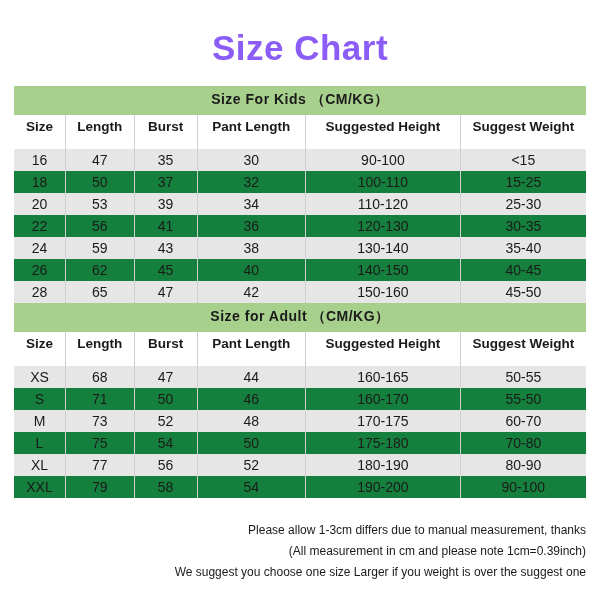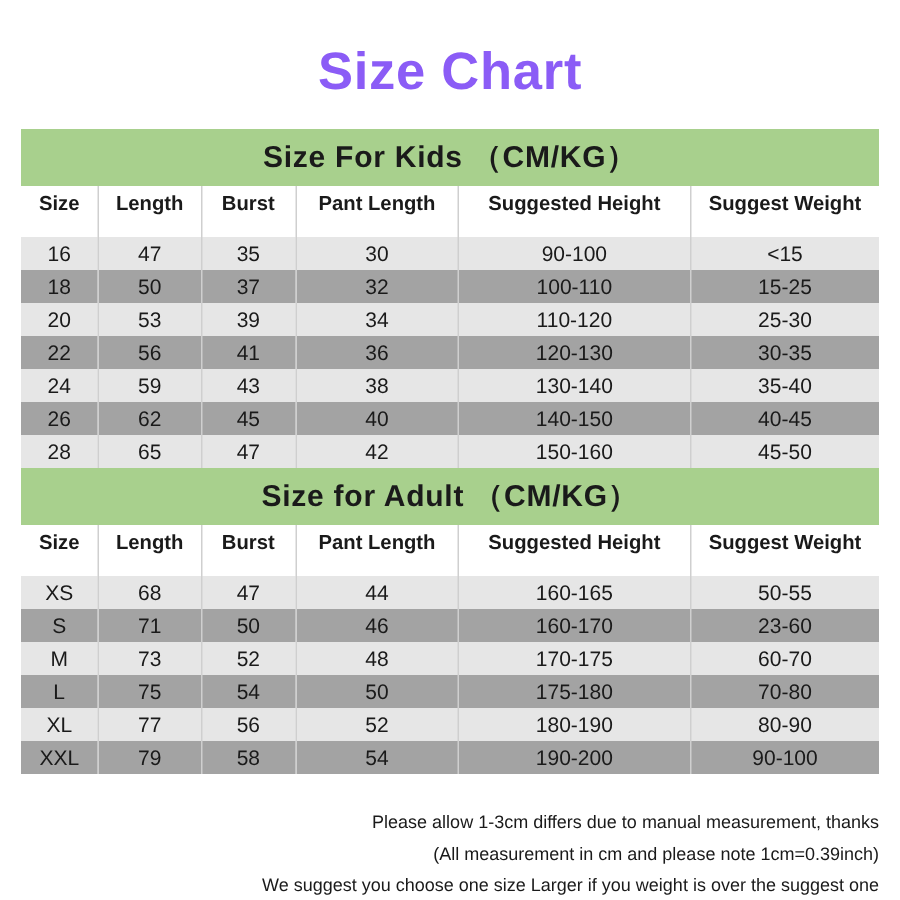--- a/index.html
+++ b/index.html
@@ -36,21 +36,21 @@
     border-collapse: collapse;
     table-layout: fixed;
     font-size: 13.5px;
   }
   table.chart + table.chart {
   }
   .band-head td {
     background: #a8d08d;
     text-align: center;
     font-weight: bold;
-    font-size: 20px;
+    font-size: 14px;
     padding: 5px 0 6px 0;
     letter-spacing: 0.5px;
     border: none;
   }
   .col-head td {
     background: #ffffff;
     font-weight: bold;
     text-align: center;
     font-size: 13.5px;
     padding: 4px 0 15px 0;
@@ -58,21 +58,21 @@
   }
   .col-head td:last-child { border-right: none; }
   tbody tr td {
     text-align: center;
     padding: 3px 0 3px 0;
     border-right: 1px solid #cfcfcf;
     font-size: 14px;
   }
   tbody tr td:last-child { border-right: none; }
   tbody tr.odd td { background: #e6e6e6; }
-  tbody tr.even td { background: #a3a3a3; }
+  tbody tr.even td { background: #15803d; }
   .notes {
     margin-top: 22px;
     text-align: right;
     font-size: 12px;
     line-height: 1.75;
     color: #1a1a1a;
   }
   .notes div { white-space: nowrap; }
 </style>
 </head>
@@ -194,21 +194,21 @@
         <td>44</td>
         <td>160-165</td>
         <td>50-55</td>
       </tr>
       <tr class="even">
         <td>S</td>
         <td>71</td>
         <td>50</td>
         <td>46</td>
         <td>160-170</td>
-        <td>23-60</td>
+        <td>55-50</td>
       </tr>
       <tr class="odd">
         <td>M</td>
         <td>73</td>
         <td>52</td>
         <td>48</td>
         <td>170-175</td>
         <td>60-70</td>
       </tr>
       <tr class="even">

